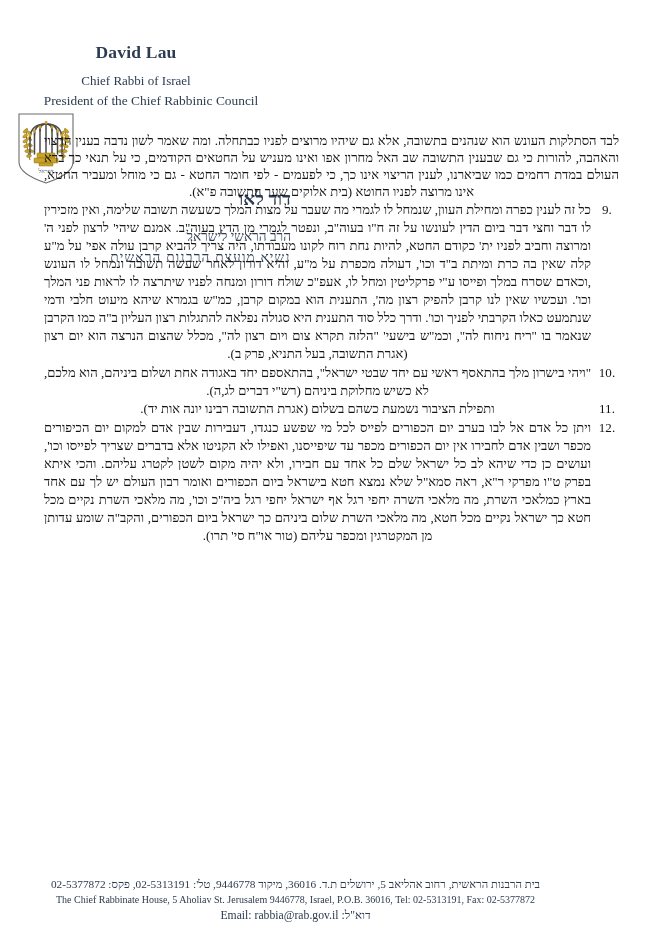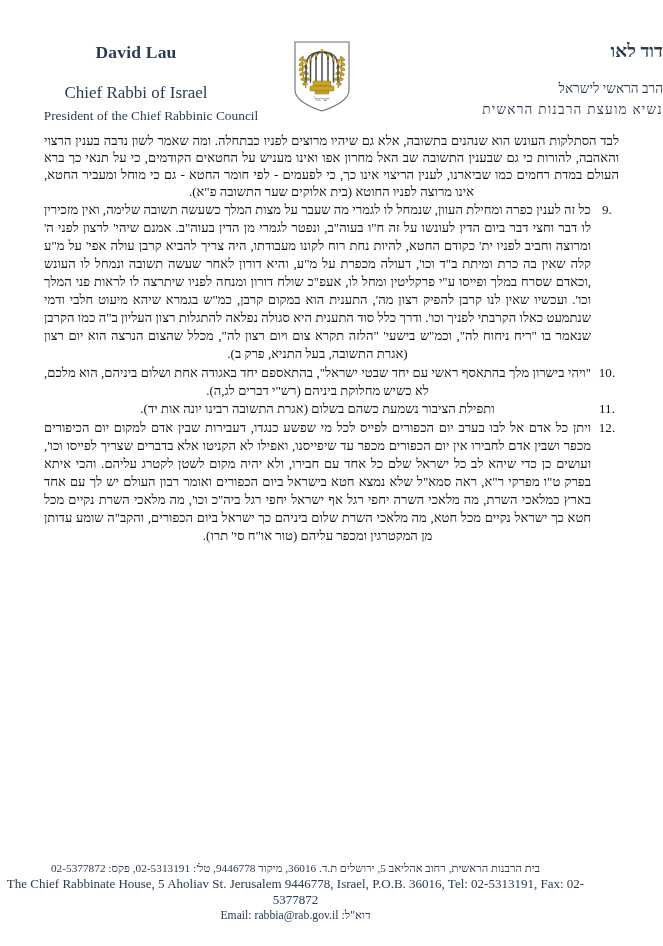--- a/index.html
+++ b/index.html
@@ -27,41 +27,41 @@
   }
 
   
   .letterhead {
     position: absolute;
     top: 38px;
     left: 0;
     width: 663px;
     height: 80px;
     display: flex;
-    flex-direction: row;
+    flex-direction: column;
     align-items: flex-start;
     justify-content: space-between;
   }
 
   .lh-en {
     width: 272px;
     text-align: center;
     color: #2d3c52;
     padding-top: 4px;
   }
   .lh-en .name {
     font-size: 17.5px;
     font-weight: bold;
     line-height: 1.25;
     letter-spacing: .2px;
   }
   .lh-en .line2 {
-    font-size: 17px;
+    font-size: 13px;
     line-height: 1.45;
-    margin-top: 17px;
+    margin-top: 8px;
   }
   .lh-en .line3 {
     font-size: 13.4px;
     line-height: 1.45;
     padding-left: 30px;
   }
 
   .lh-emblem {
     width: 92px;
     display: flex;
@@ -155,21 +155,21 @@
     color: #2b3a4e;
   }
   .footer .f-he {
     direction: rtl;
     font-size: 11.3px;
     line-height: 16px;
     padding: 0 22px;
   }
   .footer .f-en {
     direction: ltr;
-    font-size: 13px;
+    font-size: 10px;
     line-height: 16px;
     padding: 0 6px;
   }
   .footer .f-email {
     direction: ltr;
     font-size: 11.7px;
     line-height: 16px;
   }
   .footer .f-email .he-label {
     direction: rtl;

